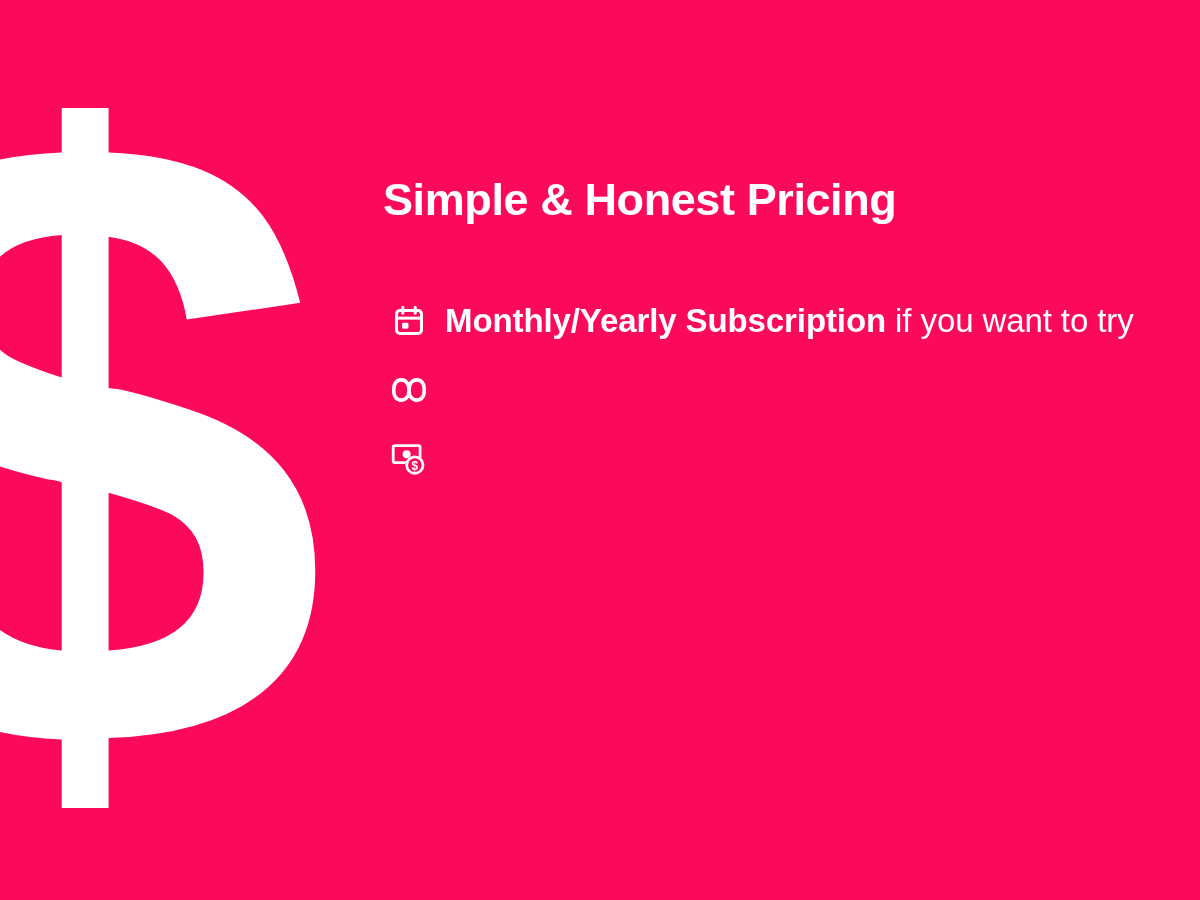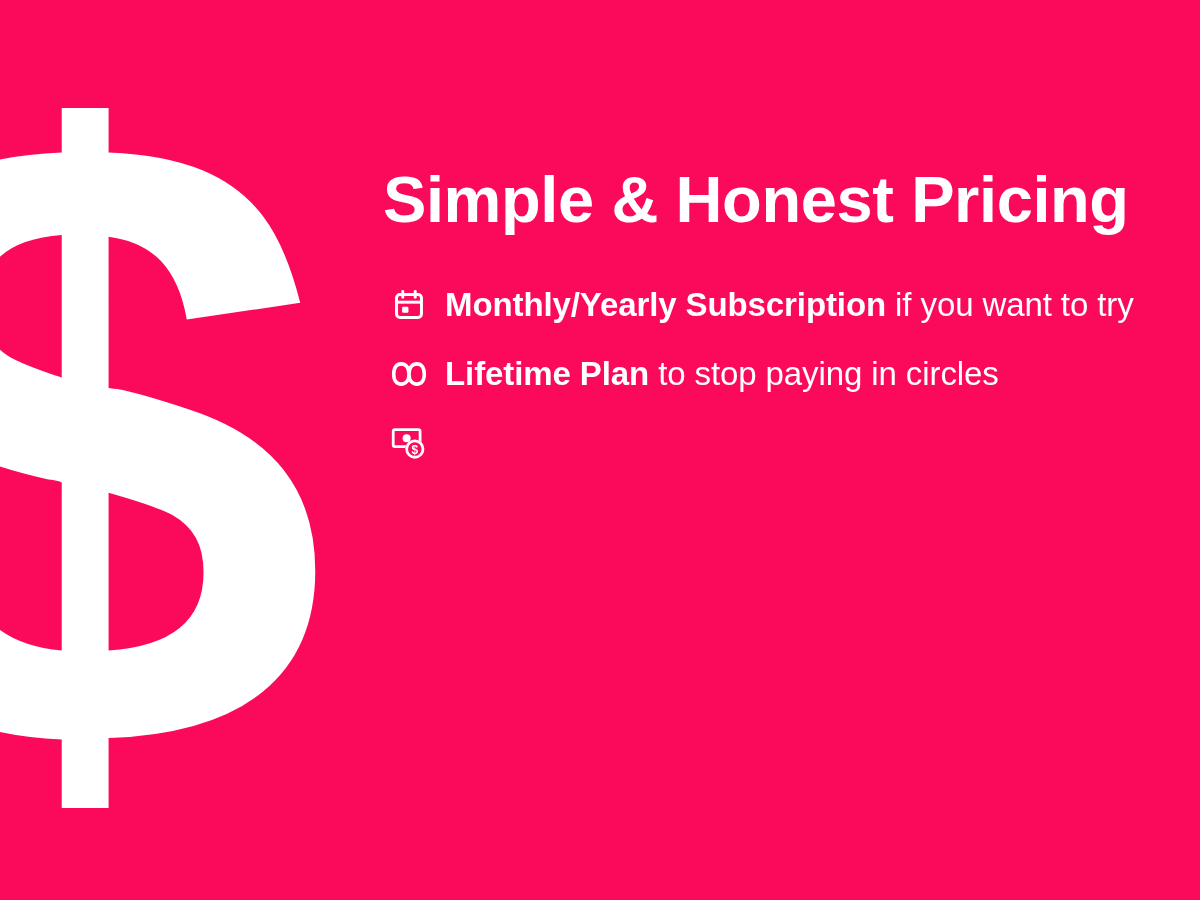--- a/index.html
+++ b/index.html
@@ -40,39 +40,39 @@
   #content {
     position: absolute;
     left: 383px;
     top: 160px;
     width: 800px;
   }
 
   #page-title {
     margin: 0;
     color: #ffffff;
-    font-size: 65px;
+    font-size: 45px;
     line-height: 80px;
     font-weight: 700;
     letter-spacing: -0.4px;
     white-space: nowrap;
   }
 
   #feature-list {
     list-style: none;
     margin: 0;
     padding: 0;
     position: absolute;
     left: 7px;
     top: 126px;
     width: 800px;
   }
   .feature-row {
     display: flex;
-    align-items: flex-start;
+    align-items: center;
     height: 69px;
     white-space: nowrap;
   }
   .feature-icon {
     width: 38px;
     height: 38px;
     flex: 0 0 38px;
     display: flex;
     align-items: center;
     justify-content: center;
@@ -131,23 +131,20 @@
                      C 14 4.6 11.3 2.1 7.9 2.1
                      C 4.6 2.1 2.1 4.6 2.1 10
                      C 2.1 15.4 4.6 17.9 7.9 17.9
                      C 11.3 17.9 14 15.4 14 10
                      C 14 4.6 16.7 2.1 20.1 2.1
                      C 23.4 2.1 25.9 4.6 25.9 10
                      C 25.9 15.4 23.4 17.9 20.1 17.9
                      C 16.7 17.9 14 15.4 14 10 Z" fill="none" stroke="#ffffff" stroke-width="2.8" stroke-linecap="round"></path>
           </svg>
         </span>
-        <span class="feature-text">
-          <span class="lead">Lifetime Plan</span><span class="rest"> to stop paying in circles</span>
-        </span>
       </li>
 
       <li class="feature-row">
         <span class="feature-icon">
           <svg width="36" height="36" viewBox="0 0 26 26" xmlns="http://www.w3.org/2000/svg" aria-hidden="true">
             <rect x="1.6" y="3.4" width="19.4" height="12.2" rx="1.2" fill="none" stroke="#ffffff" stroke-width="2"></rect>
             <circle cx="11.3" cy="9.5" r="2.9" fill="#ffffff"></circle>
             <circle cx="17.2" cy="17.4" r="7" fill="#fb0a5b"></circle>
             <circle cx="17.2" cy="17.4" r="5.9" fill="none" stroke="#ffffff" stroke-width="2"></circle>
             <text x="17.2" y="20.9" text-anchor="middle" font-family="Liberation Sans, sans-serif" font-size="8.6" font-weight="700" fill="#ffffff">$</text>

